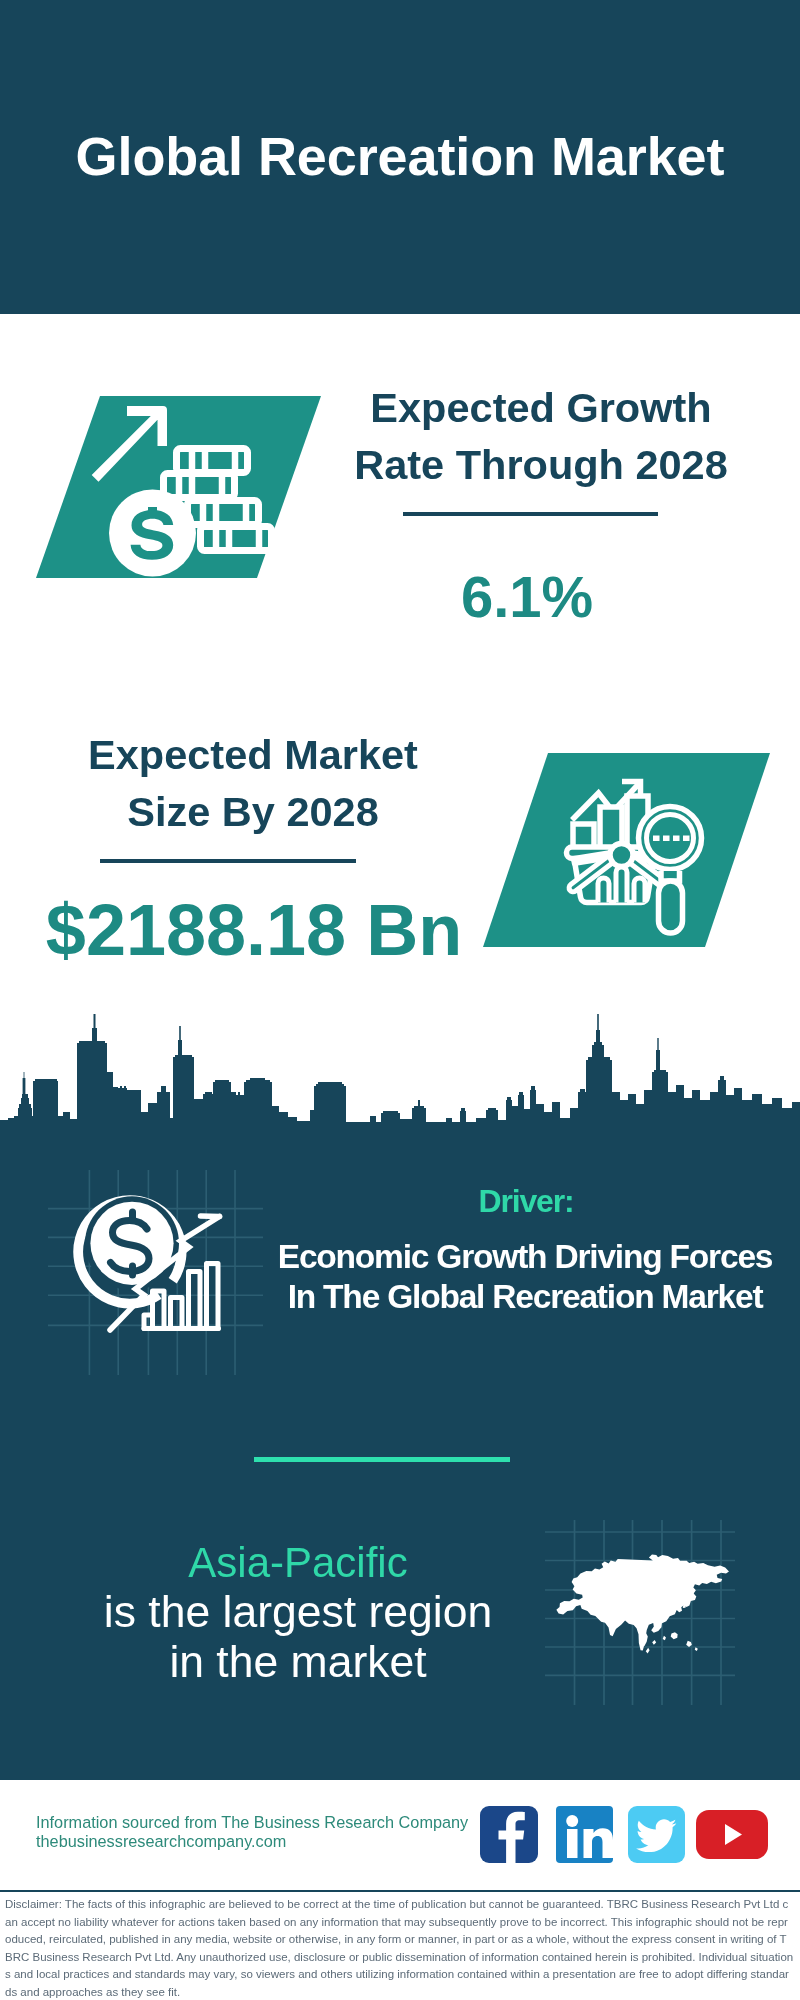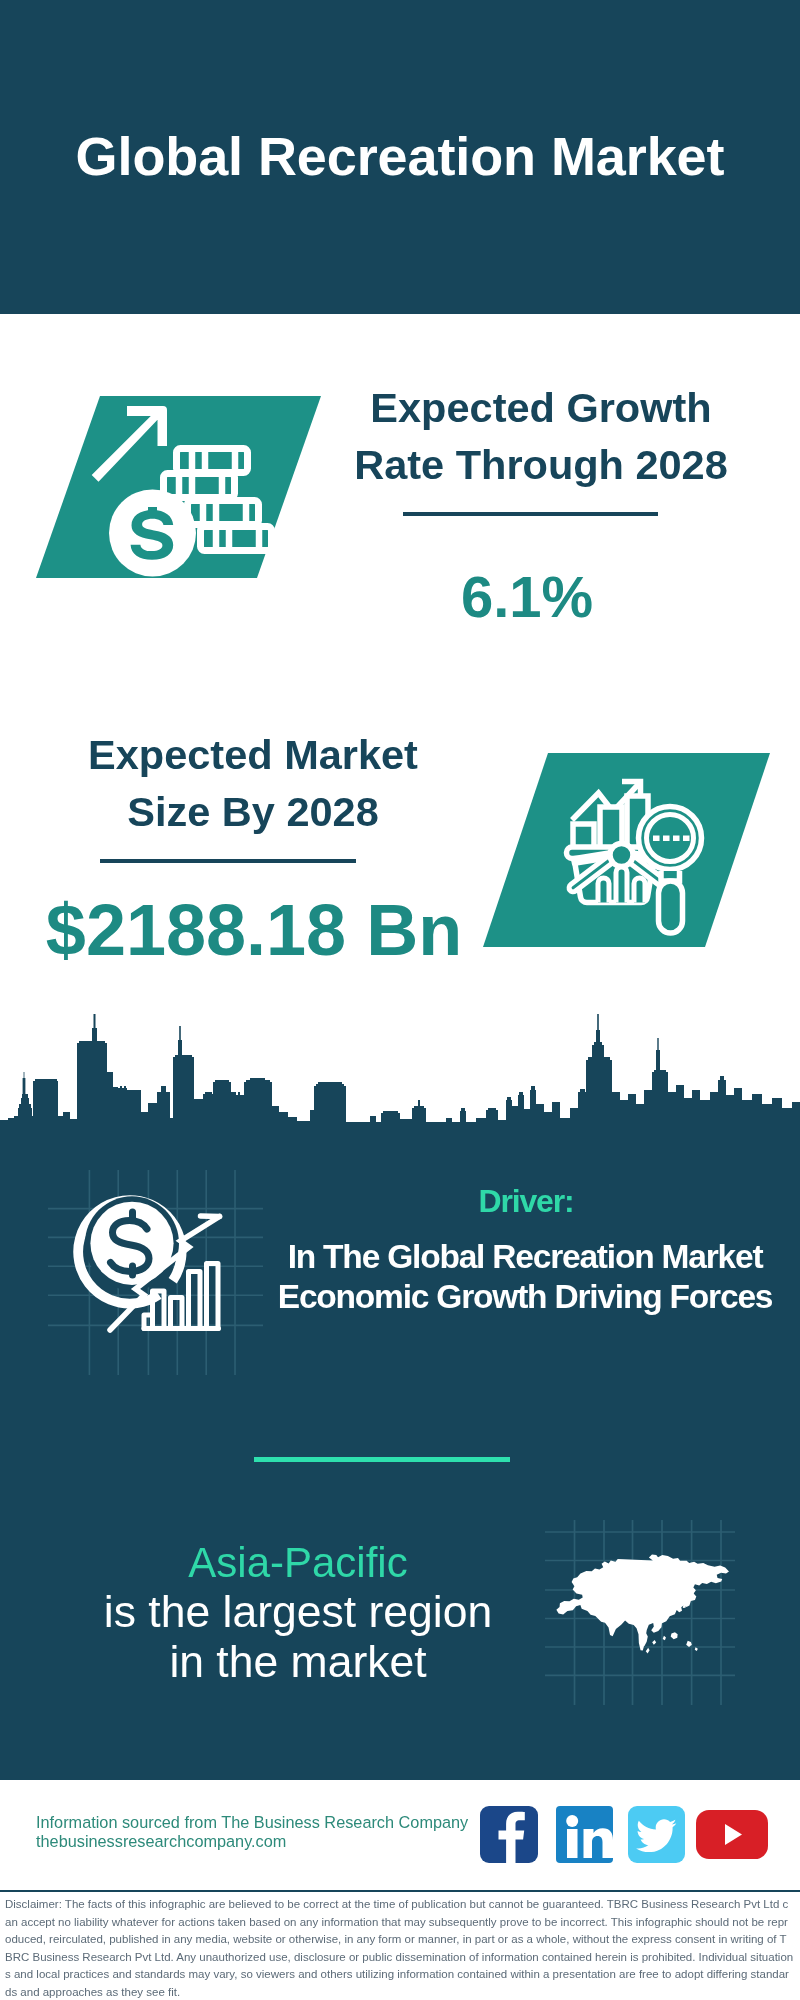--- a/index.html
+++ b/index.html
@@ -142,22 +142,22 @@
 
   </div>
 
   <div class="lower"></div>
   <svg class="skyline" width="800" height="130" viewBox="0 0 800 130" style="position:absolute;left:0;top:1000px;">
     <path d="M0,1120 H8 V1125 H0 Z M8,1118 H14 V1125 H8 Z M14,1116 H18 V1125 H14 Z M18,1108 H32 V1125 H18 Z M19,1104 H31 V1125 H19 Z M21,1098 H29 V1125 H21 Z M22,1094 H28 V1125 H22 Z M23.2,1085 H24.8 V1125 H23.2 Z M23.6,1072 H24.4 V1125 H23.6 Z M22.6,1078 H25.4 V1125 H22.6 Z M14,1116 H34 V1125 H14 Z M33,1081 H58 V1125 H33 Z M35,1079 H57 V1125 H35 Z M58,1116 H63 V1125 H58 Z M63,1112 H70 V1125 H63 Z M70,1119 H77 V1125 H70 Z M77,1043 H107 V1125 H77 Z M79,1041 H105 V1125 H79 Z M92,1028 H97 V1125 H92 Z M93.5,1014 H95.5 V1125 H93.5 Z M107,1072 H113 V1125 H107 Z M113,1087 H118 V1125 H113 Z M118,1088 H127 V1125 H118 Z M120,1086 H122 V1125 H120 Z M124,1086 H126 V1125 H124 Z M127,1090 H141 V1125 H127 Z M141,1112 H148 V1125 H141 Z M148,1103 H157 V1125 H148 Z M157,1092 H161 V1125 H157 Z M161,1086 H166 V1125 H161 Z M166,1092 H170 V1125 H166 Z M170,1118 H173 V1125 H170 Z M173,1057 H194 V1125 H173 Z M175,1055 H192 V1125 H175 Z M178,1040 H182 V1125 H178 Z M179.2,1026 H180.8 V1125 H179.2 Z M194,1099 H203 V1125 H194 Z M203,1094 H213 V1125 H203 Z M205,1092 H212 V1125 H205 Z M213,1082 H231 V1125 H213 Z M215,1080 H229 V1125 H215 Z M231,1092 H236 V1125 H231 Z M235,1101 H237 V1125 H235 Z M236,1095 H244 V1125 H236 Z M238,1092 H240 V1125 H238 Z M244,1082 H272 V1125 H244 Z M246,1080 H270 V1125 H246 Z M250,1078 H265 V1125 H250 Z M272,1106 H279 V1125 H272 Z M279,1112 H288 V1125 H279 Z M288,1117 H297 V1125 H288 Z M297,1121 H310 V1125 H297 Z M310,1110 H316 V1125 H310 Z M314,1086 H346 V1125 H314 Z M316,1084 H344 V1125 H316 Z M318,1082 H342 V1125 H318 Z M346,1123 H356 V1125 H346 Z M356,1126 H372 V1125 H356 Z M370,1116 H376 V1125 H370 Z M376,1125 H382 V1125 H376 Z M381,1113 H400 V1125 H381 Z M383,1111 H398 V1125 H383 Z M400,1119 H412 V1125 H400 Z M412,1108 H426 V1125 H412 Z M414,1106 H424 V1125 H414 Z M418,1100 H420 V1125 H418 Z M426,1122 H436 V1125 H426 Z M436,1126 H446 V1125 H436 Z M446,1118 H452 V1125 H446 Z M452,1123 H460 V1125 H452 Z M460,1111 H466 V1125 H460 Z M461,1108 H465 V1125 H461 Z M466,1125 H476 V1125 H466 Z M476,1118 H486 V1125 H476 Z M486,1110 H498 V1125 H486 Z M488,1108 H496 V1125 H488 Z M498,1120 H506 V1125 H498 Z M506,1100 H512 V1125 H506 Z M507,1097 H511 V1125 H507 Z M512,1106 H518 V1125 H512 Z M518,1095 H524 V1125 H518 Z M519,1092 H523 V1125 H519 Z M524,1109 H530 V1125 H524 Z M530,1090 H536 V1125 H530 Z M531,1086 H535 V1125 H531 Z M536,1104 H544 V1125 H536 Z M544,1112 H552 V1125 H544 Z M552,1102 H560 V1125 H552 Z M560,1118 H570 V1125 H560 Z M570,1108 H578 V1125 H570 Z M578,1092 H586 V1125 H578 Z M580,1089 H585 V1125 H580 Z M586,1060 H612 V1125 H586 Z M588,1057 H610 V1125 H588 Z M592,1045 H604 V1125 H592 Z M594,1042 H602 V1125 H594 Z M596,1030 H600 V1125 H596 Z M597.2,1014 H598.8 V1125 H597.2 Z M612,1092 H620 V1125 H612 Z M620,1100 H628 V1125 H620 Z M628,1094 H636 V1125 H628 Z M636,1104 H644 V1125 H636 Z M644,1090 H652 V1125 H644 Z M652,1072 H668 V1125 H652 Z M654,1070 H666 V1125 H654 Z M656,1050 H660 V1125 H656 Z M657.3,1038 H658.7 V1125 H657.3 Z M668,1092 H676 V1125 H668 Z M676,1085 H684 V1125 H676 Z M684,1098 H692 V1125 H684 Z M692,1090 H700 V1125 H692 Z M700,1100 H710 V1125 H700 Z M710,1092 H718 V1125 H710 Z M718,1080 H726 V1125 H718 Z M720,1076 H724 V1125 H720 Z M726,1095 H734 V1125 H726 Z M734,1088 H742 V1125 H734 Z M742,1100 H752 V1125 H742 Z M752,1094 H762 V1125 H752 Z M762,1104 H772 V1125 H762 Z M772,1098 H782 V1125 H772 Z M782,1108 H792 V1125 H782 Z M792,1102 H800 V1125 H792 Z" fill="#17455a" transform="translate(0,-1000)"></path>
   </svg>
 
   <div class="driver-label" style="position:absolute; left:276px; top:1183px; width:500px; text-align:center;">Driver:</div>
   <div style="position:absolute; left:275px; top:1237px; width:500px; text-align:center;">
+    <div class="driver-text">Economic Growth Driving Forces</div>
     <div class="driver-text">In The Global Recreation Market</div>
-    <div class="driver-text">Economic Growth Driving Forces</div>
   </div>
 
   <div style="position:absolute; left:48px; top:1170px;">
     <svg width="215" height="205" viewBox="0 0 215 205">
       <g stroke="#2c5e72" stroke-width="1.6">
         <path d="M41.4 0 v205 M70.2 0 v205 M100.4 0 v205 M129.3 0 v205 M158.2 0 v205 M187 0 v205"></path>
         <path d="M0 38.6 h215 M0 67.4 h215 M0 96.3 h215 M0 125.2 h215 M0 155.4 h215"></path>
       </g>
       <g>
         <path d="M124.7 110.8 A51.7 51.7 0 1 0 110.8 124.7" fill="none" stroke="#ffffff" stroke-width="9.8" stroke-linecap="butt"></path>

